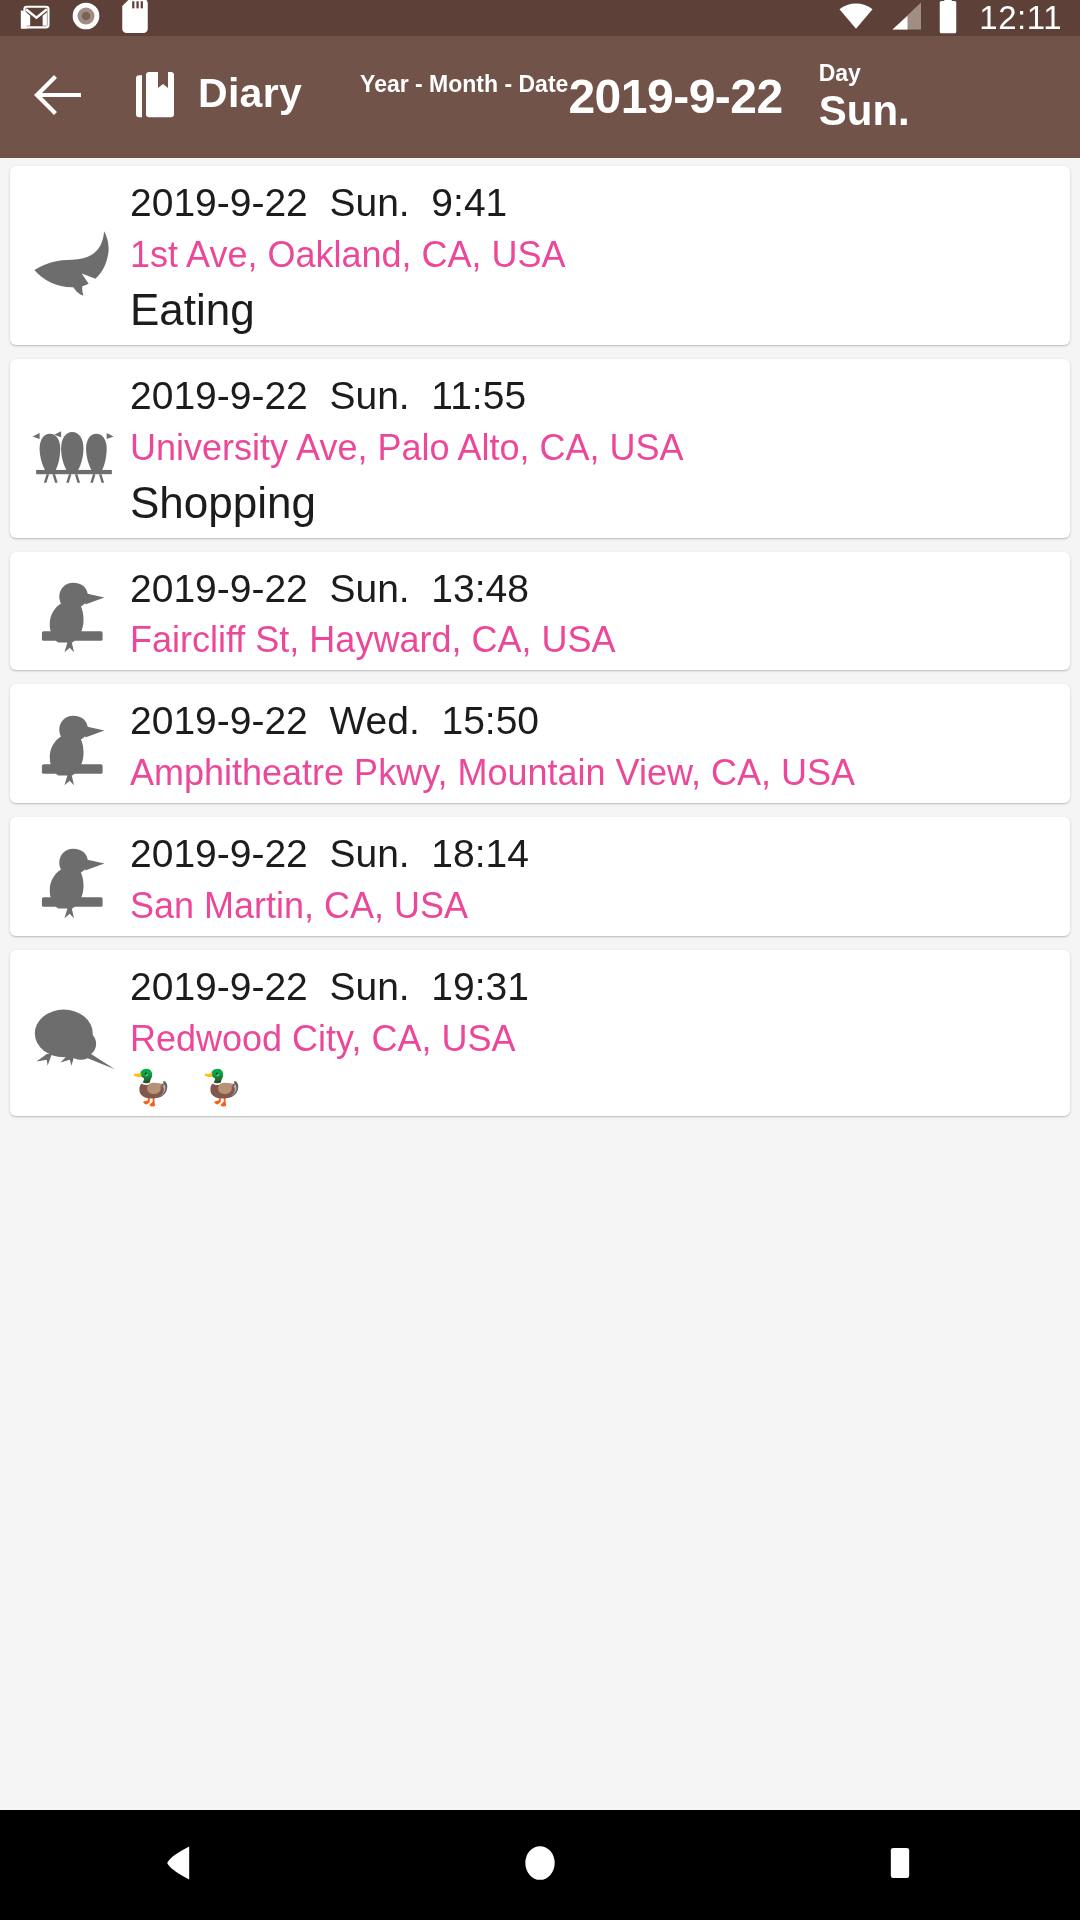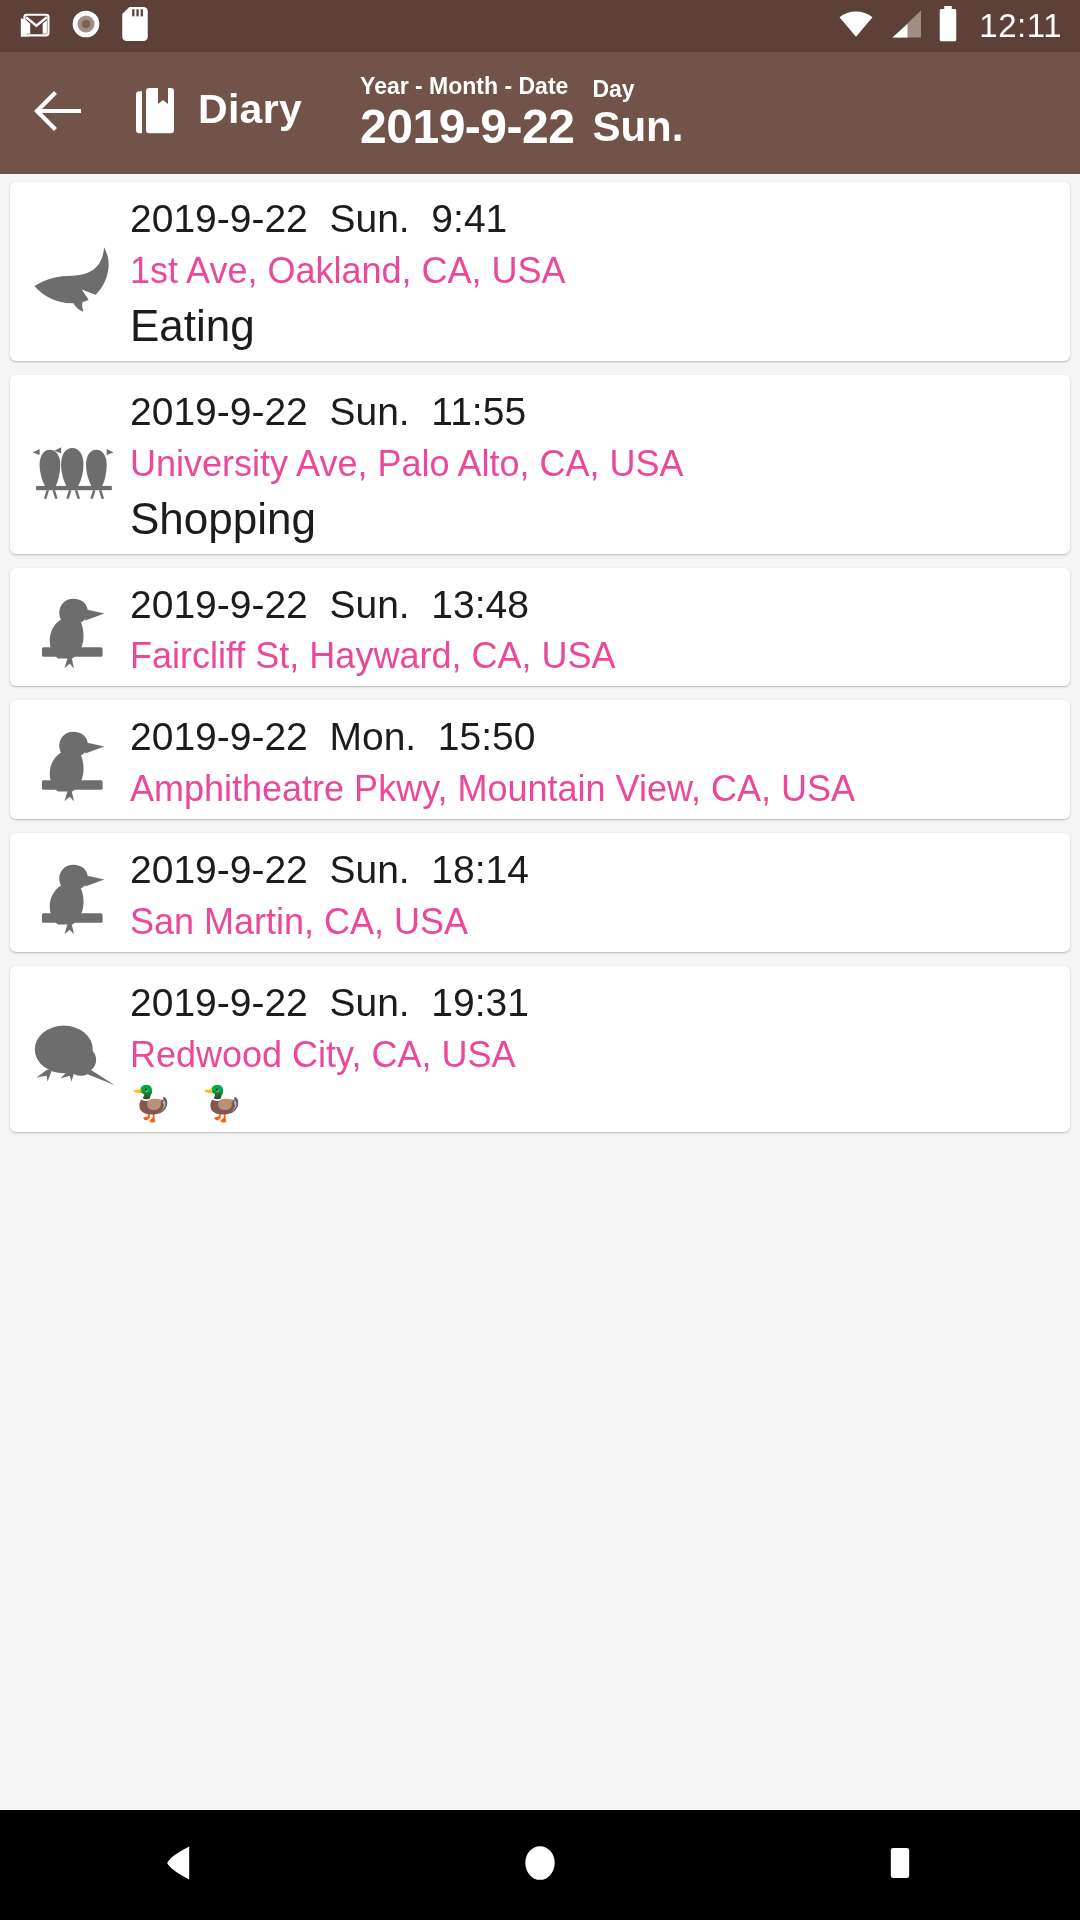--- a/index.html
+++ b/index.html
@@ -10,21 +10,21 @@
     width: 1080px;
     height: 1920px;
     background: #f5f5f5;
     font-family: "Liberation Sans", sans-serif;
     overflow: hidden;
     position: relative;
   }
 
   
   .statusbar {
-    height: 52px;
+    height: 36px;
     background: #5d4037;
     display: flex;
     align-items: center;
     padding: 0 18px;
     box-sizing: border-box;
   }
   .sb-left {
     display: flex;
     align-items: center;
     gap: 18px;
@@ -70,40 +70,40 @@
   }
   .brand-text {
     color: #ffffff;
     font-size: 41px;
     font-weight: 700;
     letter-spacing: 0.3px;
   }
   .date-block {
     margin-left: 58px;
     display: flex;
-    flex-direction: column;
+    flex-direction: row;
     justify-content: center;
     flex: none;
   }
   .date-caption {
     color: #ffffff;
     font-size: 23px;
     font-weight: 700;
     line-height: 1.1;
     margin-bottom: 3px;
   }
   .date-value {
     color: #ffffff;
     font-size: 48px;
     font-weight: 700;
     line-height: 1.05;
     letter-spacing: -0.5px;
   }
   .day-block {
-    margin-left: 18px;
+    margin-left: 36px;
     display: flex;
     flex-direction: column;
     justify-content: center;
     flex: none;
   }
   .day-caption {
     color: #ffffff;
     font-size: 23px;
     font-weight: 700;
     line-height: 1.1;
@@ -341,21 +341,21 @@
       <svg width="78" height="80" viewBox="0 0 90 92">
         <g fill="#6d6d6d">
           <path d="M44 10c-9 0-16 7-16 16 0 3 1 6 2 8-8 5-13 14-13 24 0 9 4 17 10 21h16c8-5 13-15 13-26 0-6-1-11-3-16 5-2 8-7 8-12 0-9-7-15-17-15z"></path>
           <path d="M58 22l22 5-22 8z"></path>
           <rect x="8" y="66" width="70" height="11" rx="2"></rect>
           <path d="M38 77l-4 13 6-5 5 5-3-13z"></path>
         </g>
       </svg>
     </div>
     <div class="card-body">
-      <div class="line-datetime">2019-9-22  Mon.  15:50</div>
+      <div class="line-datetime">2019-9-22  Wed.  15:50</div>
       <div class="line-place">Amphitheatre Pkwy, Mountain View, CA, USA</div>
 
     </div>
   </div>
 
   <div class="card">
     <div class="card-icon">
       <svg width="78" height="80" viewBox="0 0 90 92">
         <g fill="#6d6d6d">
           <path d="M44 10c-9 0-16 7-16 16 0 3 1 6 2 8-8 5-13 14-13 24 0 9 4 17 10 21h16c8-5 13-15 13-26 0-6-1-11-3-16 5-2 8-7 8-12 0-9-7-15-17-15z"></path>

